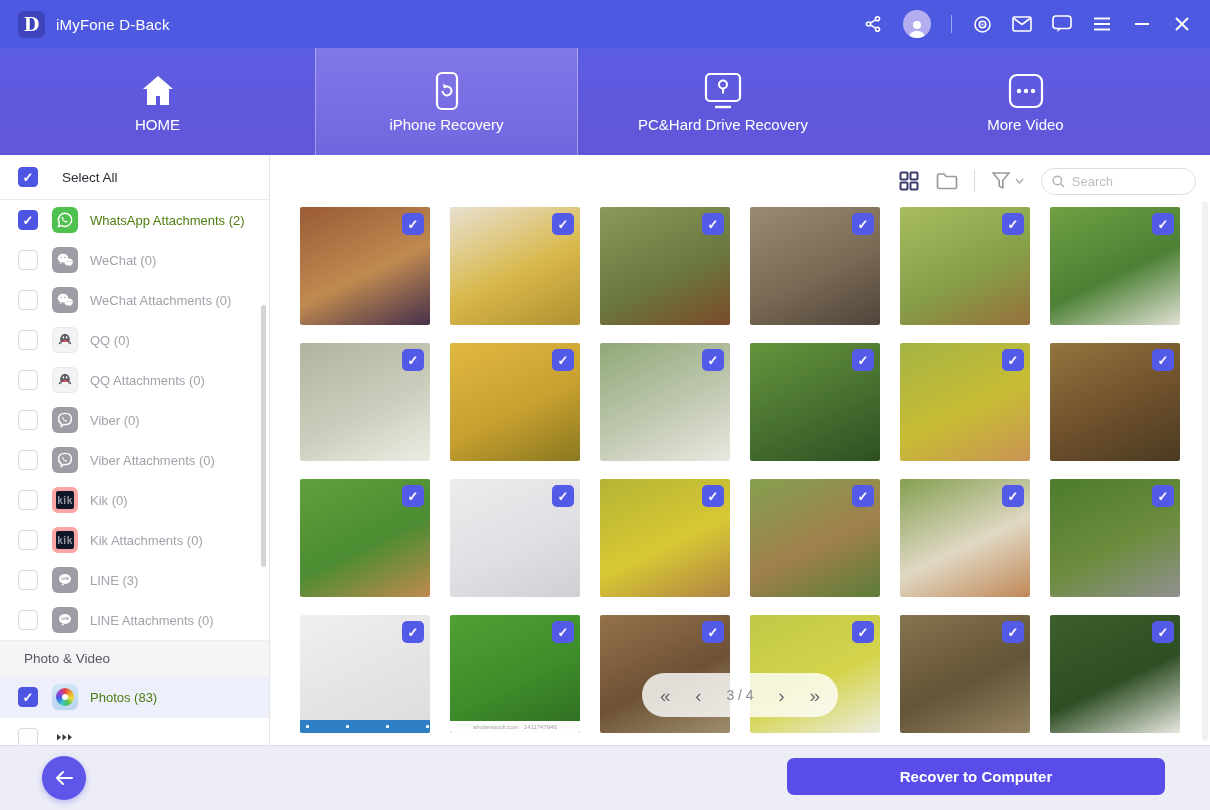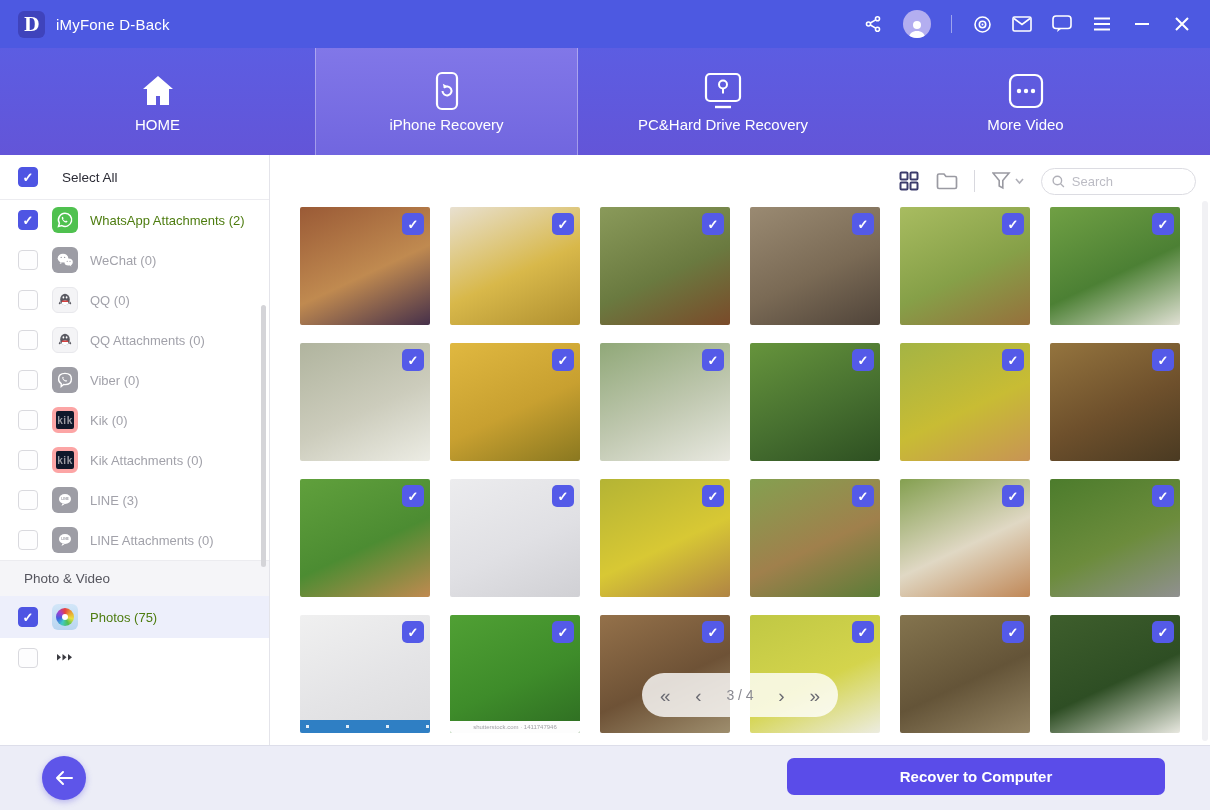--- a/index.html
+++ b/index.html
@@ -227,20 +227,36 @@
               <circle cx="9.6" cy="7.4" r=".7" fill="#9d9da5"></circle>
               <ellipse cx="13.6" cy="12" rx="4.2" ry="3.5" fill="#fff"></ellipse>
               <path d="M15.8 14.9l.7 1.7-2-1z" fill="#fff"></path>
               <circle cx="12.2" cy="11.3" r=".6" fill="#9d9da5"></circle>
               <circle cx="15" cy="11.3" r=".6" fill="#9d9da5"></circle>
             </svg>
           </div>
     <div class="side-label dim">WeChat (0)</div>
   </div>
 
+  <div class="side-item">
+    <div class="checkbox"></div>
+    <div class="app-icon wechat-icon">
+            <svg viewBox="0 0 20 20">
+              <ellipse cx="8" cy="8.2" rx="5.3" ry="4.4" fill="#fff"></ellipse>
+              <path d="M5.5 12l-.8 2.1 2.4-1.1z" fill="#fff"></path>
+              <circle cx="6.2" cy="7.4" r=".7" fill="#9d9da5"></circle>
+              <circle cx="9.6" cy="7.4" r=".7" fill="#9d9da5"></circle>
+              <ellipse cx="13.6" cy="12" rx="4.2" ry="3.5" fill="#fff"></ellipse>
+              <path d="M15.8 14.9l.7 1.7-2-1z" fill="#fff"></path>
+              <circle cx="12.2" cy="11.3" r=".6" fill="#9d9da5"></circle>
+              <circle cx="15" cy="11.3" r=".6" fill="#9d9da5"></circle>
+            </svg>
+          </div>
+    <div class="side-label dim">WeChat Attachments (0)</div>
+  </div>
 
   <div class="side-item">
     <div class="checkbox"></div>
     <div class="app-icon qq-icon">
             <svg viewBox="0 0 20 20">
               <ellipse cx="10" cy="9.5" rx="4.8" ry="5.8" fill="#5a5a62"></ellipse>
               <ellipse cx="10" cy="12.8" rx="3.2" ry="2.4" fill="#fff"></ellipse>
               <ellipse cx="8.4" cy="7.4" rx=".9" ry="1.1" fill="#fff"></ellipse>
               <ellipse cx="11.6" cy="7.4" rx=".9" ry="1.1" fill="#fff"></ellipse>
               <path d="M5.2 11.2c-1 .8-1.7 2.1-1.3 2.7.3.5 1.3.3 1.9-.2z" fill="#5a5a62"></path>
@@ -271,20 +287,30 @@
     <div class="checkbox"></div>
     <div class="app-icon viber-icon">
             <svg viewBox="0 0 20 20">
               <path d="M10 3.4c3.8 0 6.4 2 6.4 5.6s-2.6 5.6-6.4 5.6c-.5 0-1 0-1.4-.1l-2.4 2v-2.8c-1.6-1-2.6-2.7-2.6-4.7 0-3.6 2.6-5.6 6.4-5.6z" fill="none" stroke="#fff" stroke-width="1.4"></path>
               <path d="M8 6.8c-.3 0-.7.3-.7.9 0 1.7 2.2 3.9 3.9 3.9.6 0 1-.5 1-.8l-1.3-.9-.8.5c-.6-.3-1.6-1.2-1.9-1.9l.6-.7-.8-1z" fill="#fff"></path>
             </svg>
           </div>
     <div class="side-label dim">Viber (0)</div>
   </div>
 
+  <div class="side-item">
+    <div class="checkbox"></div>
+    <div class="app-icon viber-icon">
+            <svg viewBox="0 0 20 20">
+              <path d="M10 3.4c3.8 0 6.4 2 6.4 5.6s-2.6 5.6-6.4 5.6c-.5 0-1 0-1.4-.1l-2.4 2v-2.8c-1.6-1-2.6-2.7-2.6-4.7 0-3.6 2.6-5.6 6.4-5.6z" fill="none" stroke="#fff" stroke-width="1.4"></path>
+              <path d="M8 6.8c-.3 0-.7.3-.7.9 0 1.7 2.2 3.9 3.9 3.9.6 0 1-.5 1-.8l-1.3-.9-.8.5c-.6-.3-1.6-1.2-1.9-1.9l.6-.7-.8-1z" fill="#fff"></path>
+            </svg>
+          </div>
+    <div class="side-label dim">Viber Attachments (0)</div>
+  </div>
 
   <div class="side-item">
     <div class="checkbox"></div>
     <div class="app-icon kik-icon">
             <span class="kik-text">kik</span>
           </div>
     <div class="side-label dim">Kik (0)</div>
   </div>
 
   <div class="side-item">
@@ -319,21 +345,21 @@
     <div class="side-label dim">LINE Attachments (0)</div>
   </div>
 </div>
     <div class="section-header">Photo &amp; Video</div>
     <div id="photo-items">
   <div class="side-item highlight">
     <div class="checkbox checked">✓</div>
     <div class="app-icon photos-icon">
             <span class="photos-flower"></span>
           </div>
-    <div class="side-label">Photos (75)</div>
+    <div class="side-label">Photos (83)</div>
   </div>
 
   <div class="side-item">
     <div class="checkbox"></div>
     <div class="app-icon videos-icon">
             <svg viewBox="0 0 20 20">
               <path d="M2 6l4 3.2L2 12.4z" fill="#3a3a40"></path>
               <path d="M7.5 6l4 3.2-4 3.2z" fill="#3a3a40"></path>
               <path d="M13 6l4 3.2-4 3.2z" fill="#3a3a40"></path>
             </svg>

